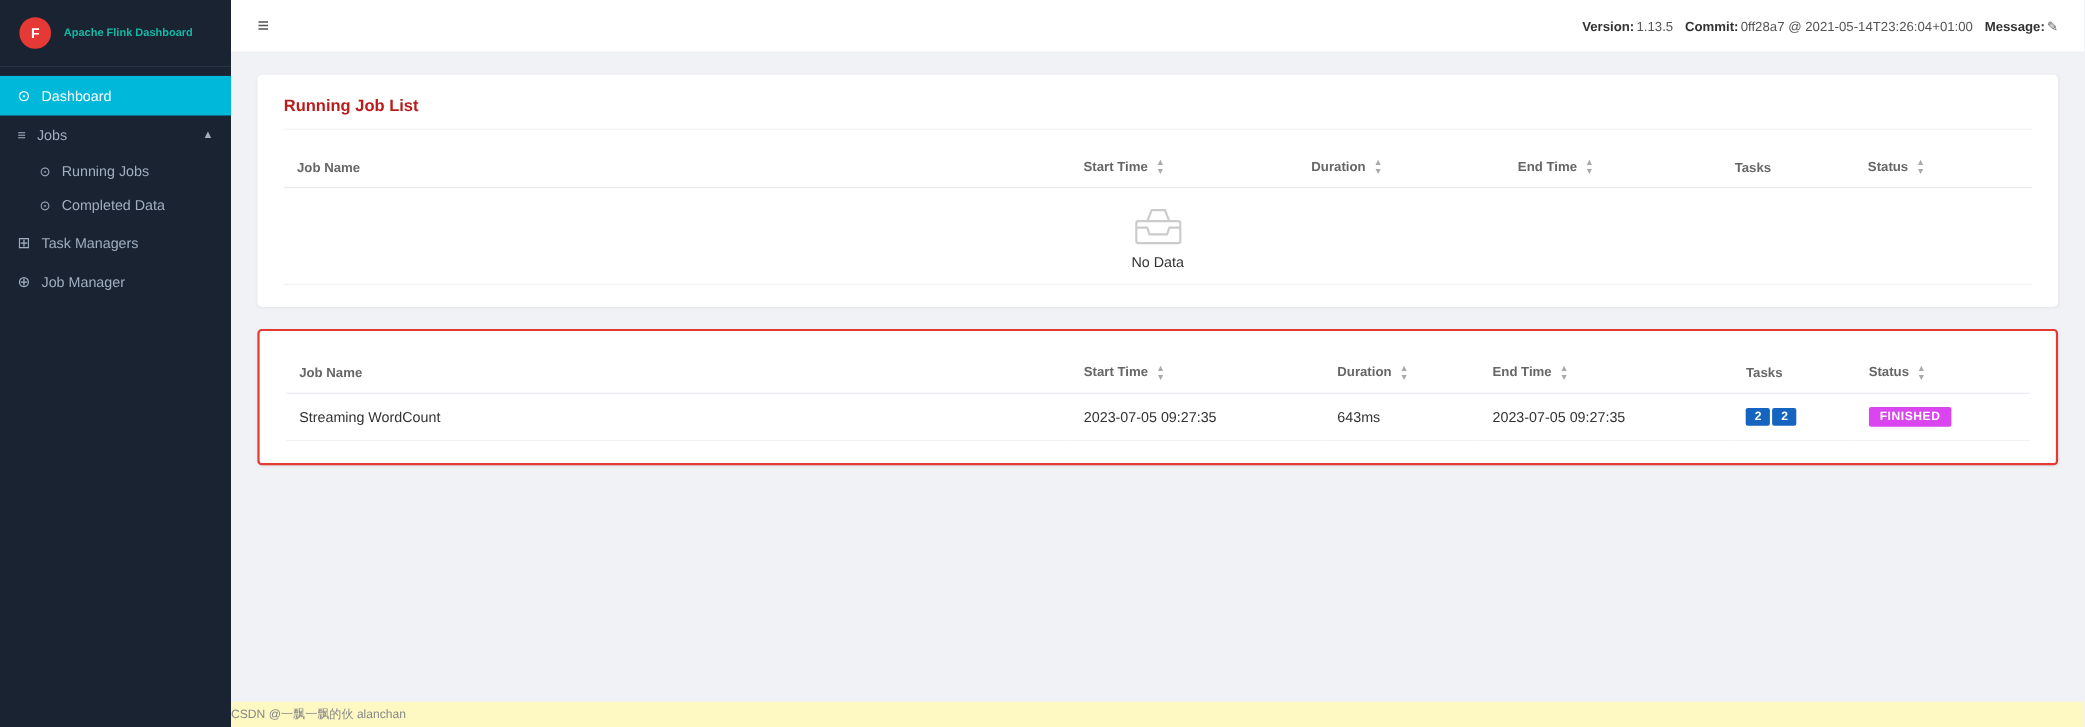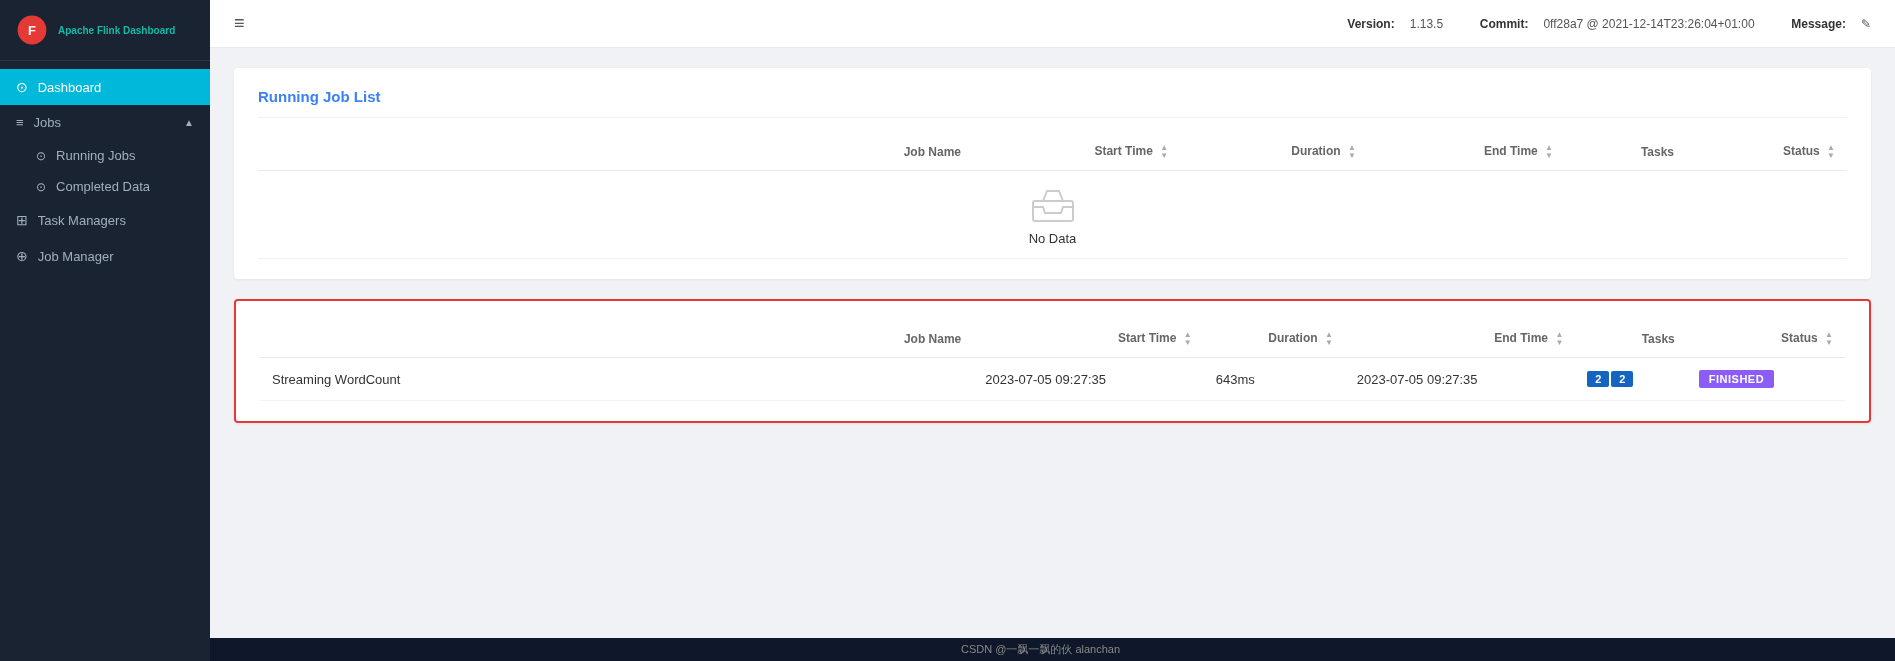--- a/index.html
+++ b/index.html
@@ -88,21 +88,21 @@
     }
     .topbar-left {
       display: flex;
       align-items: center;
       gap: 8px;
     }
     .hamburger { font-size: 18px; cursor: pointer; color: #555; }
     .topbar-right {
       display: flex;
       align-items: center;
-      gap: 15px;
+      gap: 2px;
       font-size: 12px;
       color: #555;
     }
     .topbar-right .label { font-weight: 600; color: #333; }
 
     
     .page-body {
       flex: 1;
       overflow-y: auto;
       padding: 20px 24px;
@@ -116,30 +116,30 @@
       margin-bottom: 20px;
       padding: 20px 24px;
       box-shadow: 0 1px 3px rgba(0,0,0,0.06);
     }
     .section-card.highlighted {
       border: 2px solid #e53935;
     }
     .section-title {
       font-size: 15px;
       font-weight: 600;
-      color: #3b82f6;
+      color: #b91c1c;
       margin-bottom: 16px;
       padding-bottom: 12px;
       border-bottom: 1px solid #f0f2f5;
     }
 
     
     .data-table { width: 100%; border-collapse: collapse; }
     .data-table th {
-      text-align: right;
+      text-align: left;
       font-size: 12px;
       font-weight: 600;
       color: #666;
       padding: 10px 12px;
       border-bottom: 1px solid #e8eaf0;
       white-space: nowrap;
     }
     .data-table th .sort-icons {
       display: inline-flex;
       flex-direction: column;
@@ -183,29 +183,29 @@
     .status-badge {
       background: #1976d2;
       color: #fff;
       font-size: 11px;
       font-weight: 700;
       padding: 3px 10px;
       border-radius: 2px;
       display: inline-block;
       letter-spacing: 0.5px;
     }
-    .status-badge.finished { background: #8b5cf6; }
+    .status-badge.finished { background: #d946ef; }
 
     
     .footer-attr {
-      text-align: center;
+      text-align: left;
       padding: 4px 24px 4px 0;
       font-size: 11px;
       color: #888;
-      background: #0f172a;
+      background: #fef9c3;
       flex-shrink: 0;
     }
   </style>
 </head>
 <body>
 
 <aside class="sidebar">
   <div class="sidebar-header">
 
     <svg class="sidebar-logo" viewBox="0 0 40 40">
@@ -253,21 +253,21 @@
 
   <header class="topbar">
     <div class="topbar-left">
       <span class="hamburger">≡</span>
     </div>
     <div class="topbar-right">
       <span class="label">Version:</span>
       <span>1.13.5</span>
       &nbsp;&nbsp;
       <span class="label">Commit:</span>
-      <span>0ff28a7 @ 2021-12-14T23:26:04+01:00</span>
+      <span>0ff28a7 @ 2021-05-14T23:26:04+01:00</span>
       &nbsp;&nbsp;
       <span class="label">Message:</span>
       <span>✎</span>
     </div>
   </header>
 
   <div class="page-body">
 
     <section class="section-card">
       <div class="section-title">Running Job List</div>

